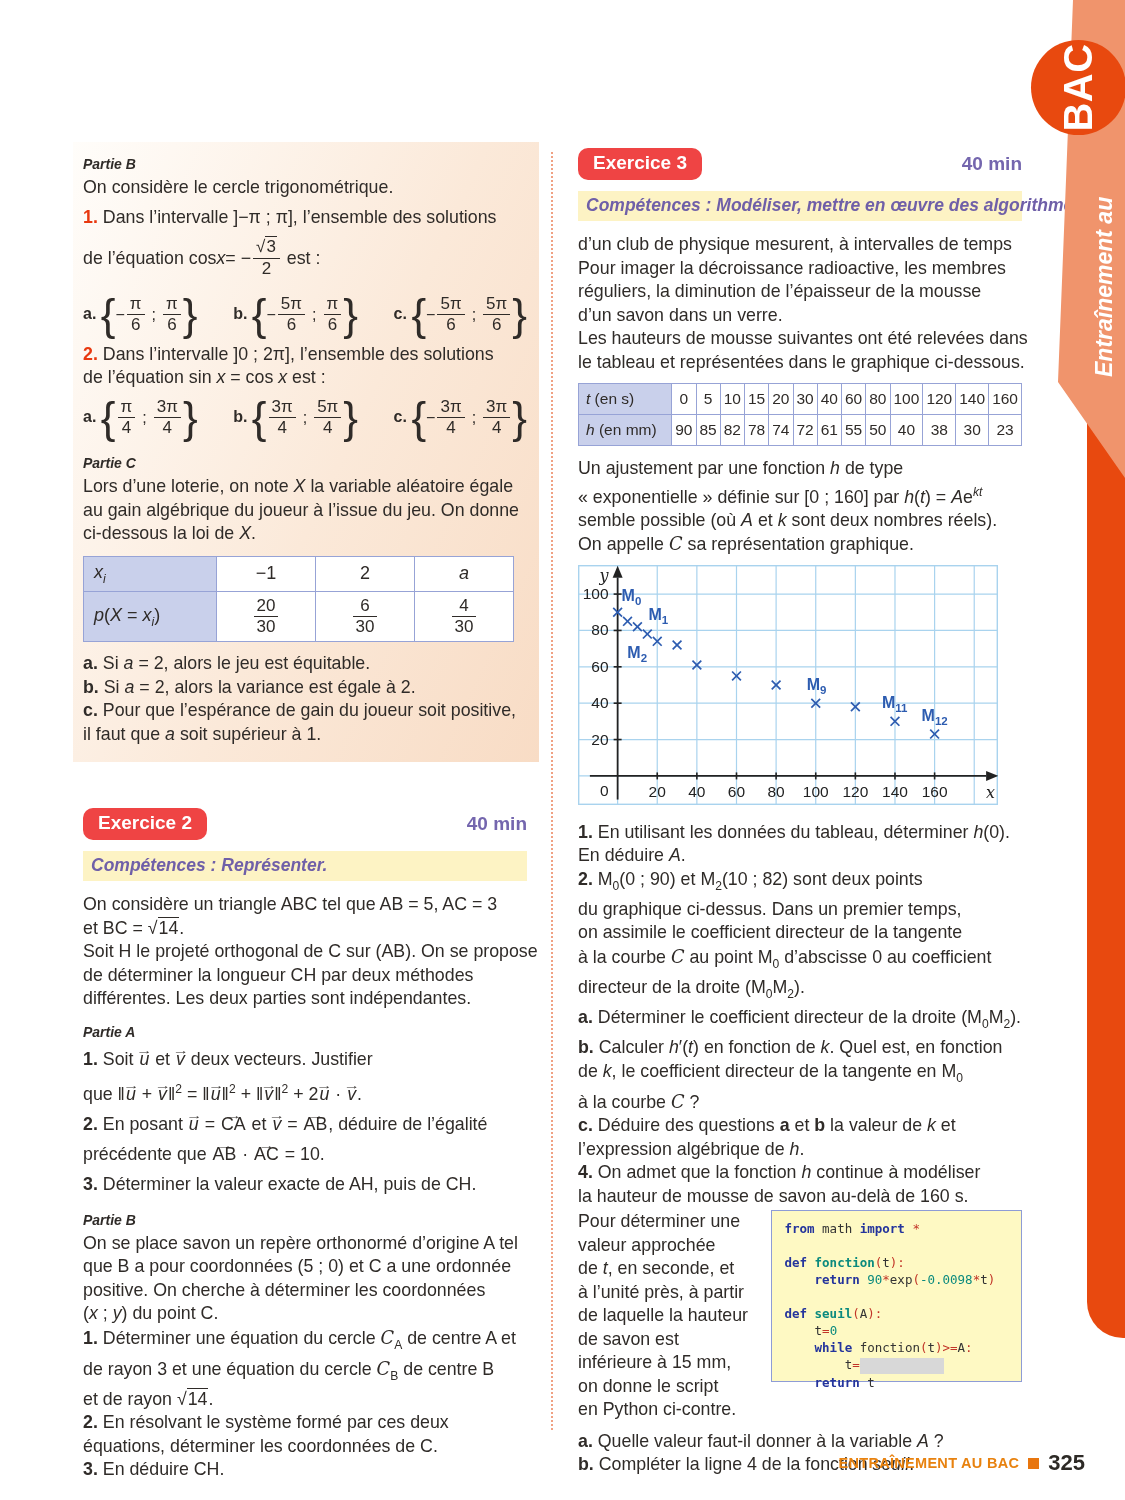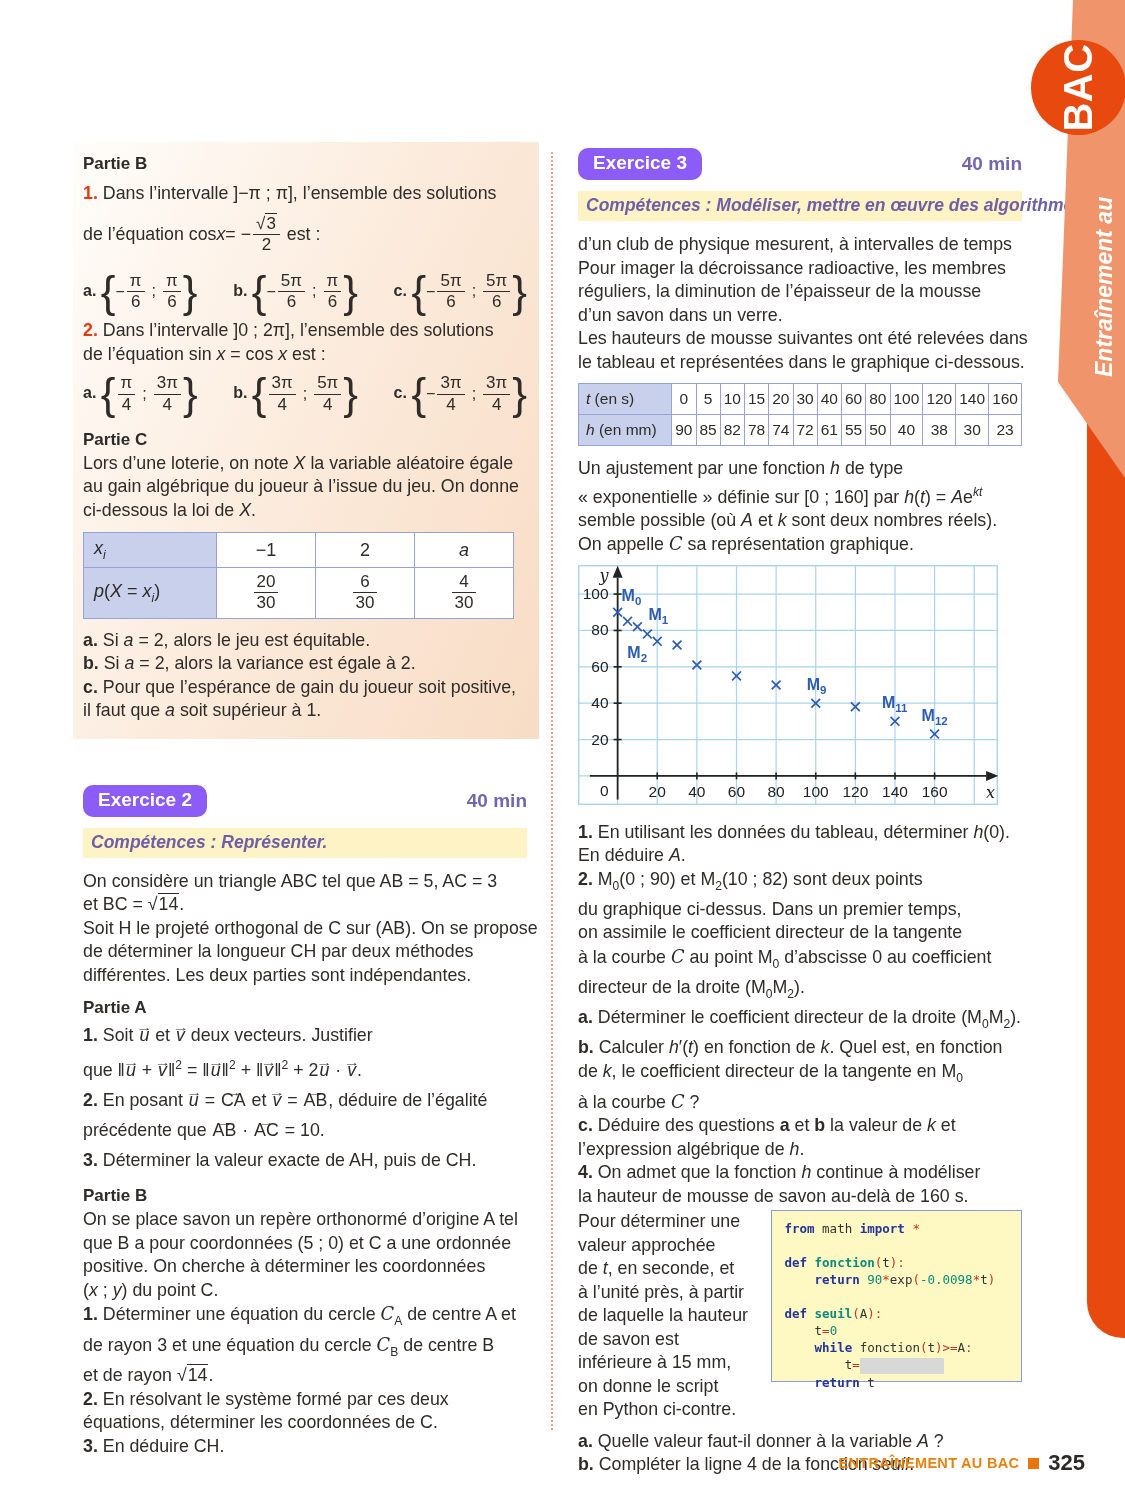--- a/index.html
+++ b/index.html
@@ -4,42 +4,42 @@
 <style>
   html,body{margin:0;padding:0;}
   body{width:1125px;height:1500px;position:relative;background:#ffffff;overflow:hidden;
        font-family:"Liberation Sans",sans-serif;color:#2f2b28;}
   
   .col-left{position:absolute;left:83px;top:148px;width:444px;}
   .col-right{position:absolute;left:578px;top:148px;width:444px;}
   .divider{position:absolute;left:551px;top:152px;height:1278px;border-left:2px dotted #f0a183;}
   
   .ln{white-space:nowrap;line-height:23.5px;font-size:17.8px;}
-  .pt{font-weight:bold;font-size:17px;line-height:24px;margin-top:9px;}
+  .pt{font-weight:bold;font-size:14px;line-height:24px;margin-top:9px;font-style:italic;}
   .rednum{color:#e8380f;font-weight:bold;}
   i{font-style:italic;}
   sub{font-size:0.68em;}
   sup{font-size:0.68em;}
   .sc{font-family:"DejaVu Serif",serif;font-style:italic;}
   
   .qcm-box{background:linear-gradient(115deg,#fffdfa 0%,#fbe9d9 55%,#f8dcc5 100%);
            margin:-6px -12px 0 -10px;padding:10px 12px 16px 10px;}
   
   .fr{display:inline-block;vertical-align:middle;text-align:center;font-size:17px;line-height:1.08;margin:0 2px;}
   .fr .n{display:block;padding:0 3px 1px;}
   .fr .d{display:block;border-top:1.4px solid #2f2b28;padding:1px 3px 0;}
   .br{font-size:44px;font-weight:300;vertical-align:middle;line-height:0.9;color:#2f2b28;}
   .sep{margin:0 5px;vertical-align:middle;}
   .neg{vertical-align:middle;}
   .rv{border-top:1.4px solid #2f2b28;padding:0 1px;}
   .eqline{display:flex;align-items:center;height:58px;white-space:nowrap;font-size:17.8px;}
   .optrow{display:flex;justify-content:space-between;align-items:center;margin:8px 0 4px;white-space:nowrap;}
   
   .exhead{display:flex;justify-content:space-between;align-items:center;}
-  .badge{display:inline-block;background:#8b5cf6;color:#fff;font-weight:bold;font-size:19px;
+  .badge{display:inline-block;background:#ef4444;color:#fff;font-weight:bold;font-size:19px;
          padding:4px 15px 6px;border-radius:10px;}
   .time{color:#7466ae;font-weight:bold;font-size:19px;}
   .comp{background:#fdf3c4;color:#6f5fa8;font-weight:bold;font-style:italic;font-size:17.5px;
         padding:4px 8px 5px;margin:11px 0 12px;white-space:nowrap;}
   
   table{border-collapse:collapse;padding-left:20px;}
   .loi{margin:10px 0 10px;}
   .loi td{border:1.5px solid #97a3d6;text-align:center;font-size:18px;padding:5px 6px;background:#fff;}
   .loi td.hd{background:#c9d0eb;text-align:left;padding-left:10px;width:116px;}
   .loi td.vc{width:86px;}
@@ -92,20 +92,21 @@
 <div class="bac-circle">
   <span>BAC</span>
 </div>
 
 <div class="divider"></div>
 
 <div class="col-left">
 
   <div class="qcm-box">
     <div class="pt" style="margin-top:0">Partie B</div>
+    <div class="ln">On considère le cercle trigonométrique.</div>
 
     <div class="ln" style="margin-top:6px"><span class="rednum">1.</span> <span>Dans l’intervalle ]−π ; π], l’ensemble des solutions</span></div>
     <div class="eqline">de l’équation cos <i>x</i> = −<span class="fr">
           <span class="n">√<span class="rv">3</span></span>
           <span class="d">2</span>
         </span>&nbsp;est :</div>
     <div class="optrow">
 
     <span class="opt"><b>a.</b> <span class="br">{</span><span class="neg">−</span><span class="fr"><span class="n">π</span><span class="d">6</span></span><span class="sep">;</span><span class="fr"><span class="n">π</span><span class="d">6</span></span><span class="br">}</span></span>
         <span class="opt"><b>b.</b> <span class="br">{</span><span class="neg">−</span><span class="fr"><span class="n">5π</span><span class="d">6</span></span><span class="sep">;</span><span class="fr"><span class="n">π</span><span class="d">6</span></span><span class="br">}</span></span>

